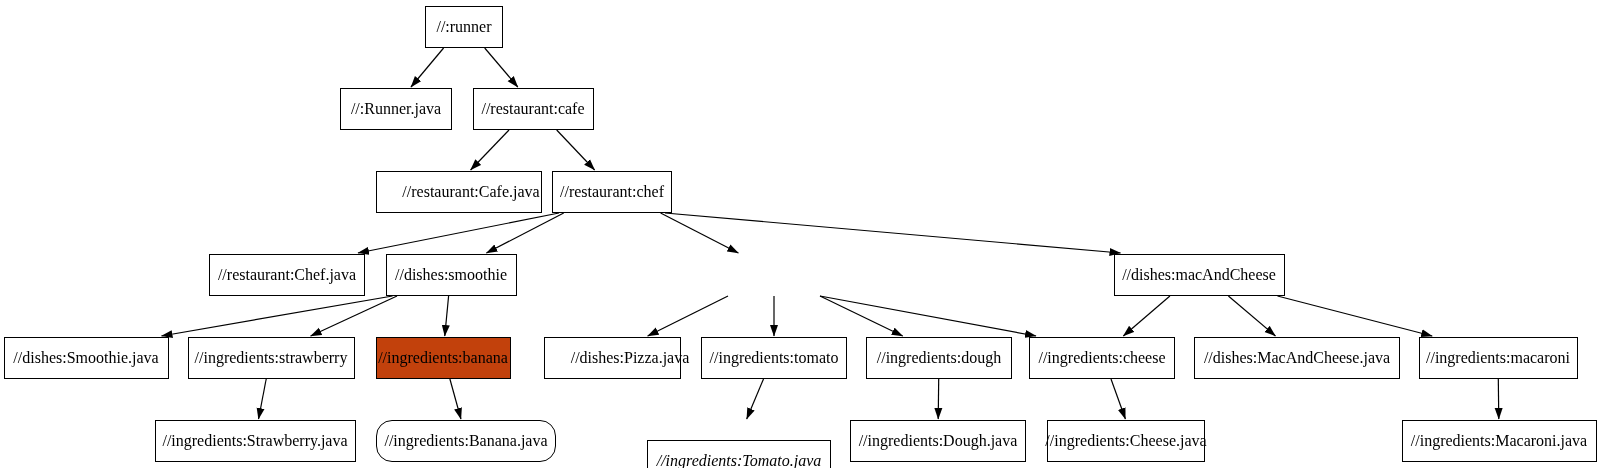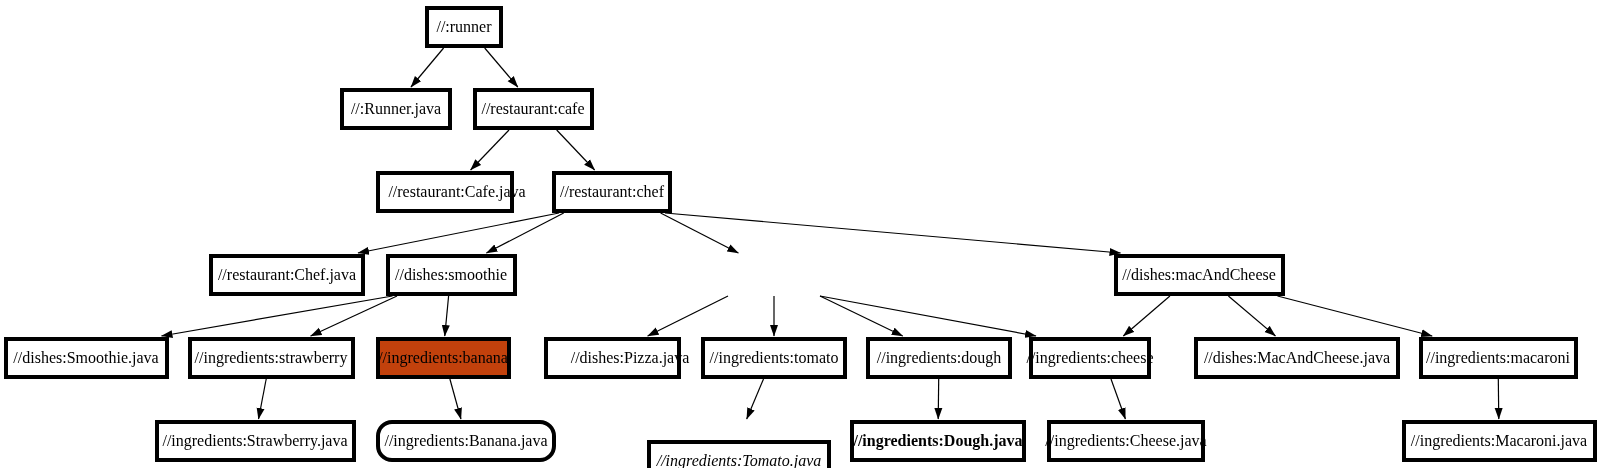--- a/index.html
+++ b/index.html
@@ -3,21 +3,21 @@
 <meta charset="utf-8">
 <style>
   html,body{margin:0;padding:0;background:#ffffff;}
   #graph{
     position:relative;width:1600px;height:468px;background:#ffffff;
     font-family:"Liberation Serif","DejaVu Serif",serif;overflow:hidden;
   }
   #edge-layer{position:absolute;left:0;top:0;width:1600px;height:468px;}
   .node{
     position:absolute;height:42px;box-sizing:border-box;
-    border:4px solid #8b5cf6;background:#fff;
+    border:1px solid #8b5cf6;background:#fff;
     display:flex;align-items:center;justify-content:center;text-align:right;
   }
   .node span{font-size:16px;line-height:1;color:#000;white-space:nowrap;}
 </style>
 </head>
 <body>
 
 <div id="graph">
   <svg id="edge-layer" width="1600" height="468" viewBox="0 0 1600 468">
     <defs>
@@ -53,21 +53,21 @@
 
 <div class="node" style="left: 425px; top: 6px; width: 78px; background: rgb(255, 255, 255); border-color: rgb(0, 0, 0);">
       <span>//:runner</span>
     </div>
     <div class="node" style="left: 340px; top: 88px; width: 112px; background: rgb(255, 255, 255); border-color: rgb(0, 0, 0);">
       <span>//:Runner.java</span>
     </div>
     <div class="node" style="left: 472.5px; top: 88px; width: 121px; background: rgb(255, 255, 255); border-color: rgb(0, 0, 0);">
       <span>//restaurant:cafe</span>
     </div>
-    <div class="node" style="left: 376px; top: 171px; width: 138px; background: rgb(255, 255, 255); border-color: rgb(0, 0, 0); padding-left: 24px;">
+    <div class="node" style="left: 376px; top: 171px; width: 166px; background: rgb(255, 255, 255); border-color: rgb(0, 0, 0); padding-left: 24px;">
       <span>//restaurant:Cafe.java</span>
     </div>
     <div class="node" style="left: 552px; top: 171px; width: 120px; background: rgb(255, 255, 255); border-color: rgb(0, 0, 0);">
       <span>//restaurant:chef</span>
     </div>
     <div class="node" style="left: 209px; top: 254px; width: 156px; background: rgb(255, 255, 255); border-color: rgb(0, 0, 0);">
       <span>//restaurant:Chef.java</span>
     </div>
     <div class="node" style="left: 385.5px; top: 254px; width: 131px; background: rgb(255, 255, 255); border-color: rgb(0, 0, 0);">
       <span>//dishes:smoothie</span>
@@ -86,39 +86,39 @@
     </div>
     <div class="node" style="left: 543.5px; top: 337px; width: 137px; background: rgb(255, 255, 255); border-color: rgb(0, 0, 0); padding-left: 36px;">
       <span>//dishes:Pizza.java</span>
     </div>
     <div class="node" style="left: 701px; top: 337px; width: 146px; background: rgb(255, 255, 255); border-color: rgb(0, 0, 0);">
       <span>//ingredients:tomato</span>
     </div>
     <div class="node" style="left: 866px; top: 337px; width: 146px; background: rgb(255, 255, 255); border-color: rgb(0, 0, 0);">
       <span>//ingredients:dough</span>
     </div>
-    <div class="node" style="left: 1029px; top: 337px; width: 122px; background: rgb(255, 255, 255); border-color: rgb(0, 0, 0);">
+    <div class="node" style="left: 1029px; top: 337px; width: 146px; background: rgb(255, 255, 255); border-color: rgb(0, 0, 0);">
       <span>//ingredients:cheese</span>
     </div>
     <div class="node" style="left: 1194px; top: 337px; width: 206px; background: rgb(255, 255, 255); border-color: rgb(0, 0, 0);">
       <span>//dishes:MacAndCheese.java</span>
     </div>
     <div class="node" style="left: 1418.5px; top: 337px; width: 159px; background: rgb(255, 255, 255); border-color: rgb(0, 0, 0);">
       <span>//ingredients:macaroni</span>
     </div>
     <div class="node" style="left: 154.5px; top: 420px; width: 201px; background: rgb(255, 255, 255); border-color: rgb(0, 0, 0);">
       <span>//ingredients:Strawberry.java</span>
     </div>
     <div class="node" style="left: 376px; top: 420px; width: 180px; background: rgb(255, 255, 255); border-color: rgb(0, 0, 0); border-radius: 16px;">
       <span>//ingredients:Banana.java</span>
     </div>
     <div class="node" style="left: 647px; top: 440px; width: 184px; background: rgb(255, 255, 255); border-color: rgb(0, 0, 0); font-style: italic;">
       <span>//ingredients:Tomato.java</span>
     </div>
-    <div class="node" style="left: 850px; top: 420px; width: 176px; background: rgb(255, 255, 255); border-color: rgb(0, 0, 0); font-weight: bold;">
+    <div class="node" style="left: 850px; top: 420px; width: 176px; background: rgb(255, 255, 255); border-color: rgb(0, 0, 0);">
       <span>//ingredients:Dough.java</span>
     </div>
     <div class="node" style="left: 1047px; top: 420px; width: 158px; background: rgb(255, 255, 255); border-color: rgb(0, 0, 0);">
       <span>//ingredients:Cheese.java</span>
     </div>
     <div class="node" style="left: 1401.5px; top: 420px; width: 195px; background: rgb(255, 255, 255); border-color: rgb(0, 0, 0);">
       <span>//ingredients:Macaroni.java</span>
     </div>
   </div>
 

